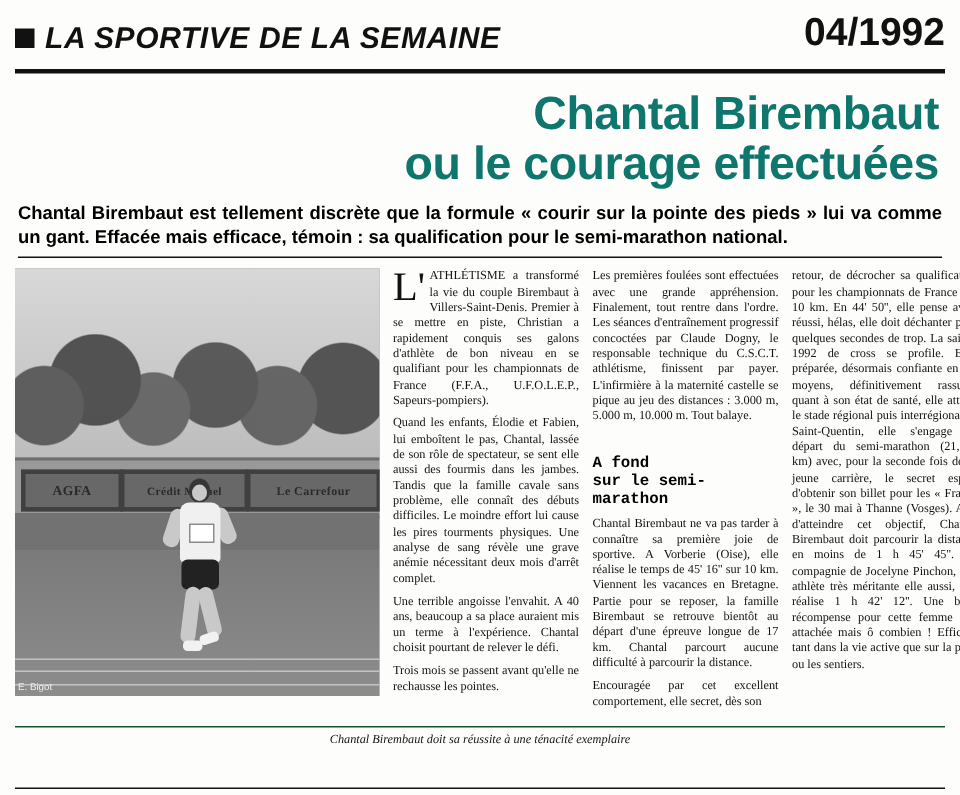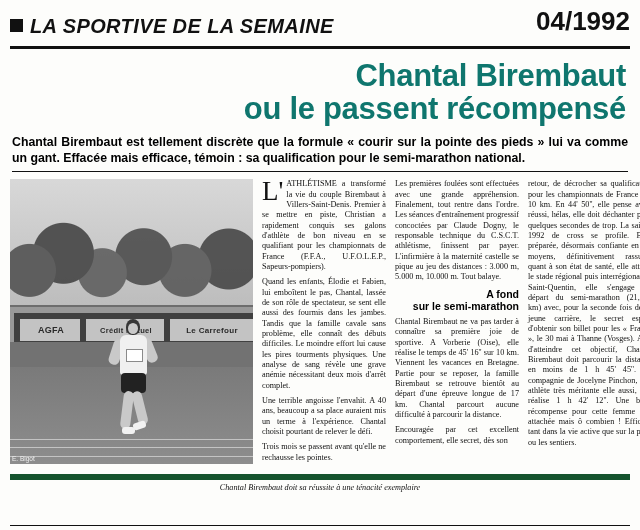--- a/index.html
+++ b/index.html
@@ -114,26 +114,26 @@
   .dropcap::first-letter {
     float: left;
     font-size: 27px;
     line-height: 0.78;
     padding: 2px 3px 0 0;
     font-family: "Liberation Serif", serif;
     font-weight: normal;
   }
 
   .subhead {
-    font-family: Liberation Sans, sans-serif;
+    font-family: Liberation Mono, monospace;
     font-weight: bold;
     font-size: 10.5px;
-    text-align: right;
+    text-align: left;
     line-height: 1.16;
-    margin: 5px 0 5px 0;
+    margin: 20px 0 5px 0;
     color: #000;
   }
 
   
   .photo {
     position: relative;
     width: 243px;
     height: 285px;
     overflow: hidden;
     background: #8d8d86;
@@ -157,23 +157,23 @@
   .fence {
     position: absolute; left: 0; top: 44%; width: 100%; height: 13%;
     background: #9a9a92;
     border-top: 2px solid #6e6e66;
     border-bottom: 2px solid #6e6e66;
   }
   .banner {
     position: absolute;
     top: 47%;
     height: 22px;
-    background: #fdba74;
-    border: 6px solid #be185d;
-    font-family: Liberation Sans, sans-serif;
+    background: #ef4444;
+    border: 3px solid #be185d;
+    font-family: Liberation Serif, serif;
     font-weight: bold;
     font-size: 9px;
     color: #2a2a26;
     display: flex;
     align-items: center;
     justify-content: center;
     letter-spacing: .3px;
   }
   .banner.b1 { left: 4px;  width: 62px; }
   .banner.b2 { left: 70px; width: 80px; font-size: 7.5px; }
@@ -248,21 +248,21 @@
     left: 2px;
     bottom: 2px;
     font-family: "Liberation Sans", sans-serif;
     font-size: 6.5px;
     color: #efefe9;
   }
 
   
   .caption {
     margin-top: 6px;
-    border-top: 6px solid #14532d;
+    border-top: 1px solid #14532d;
     padding-top: 3px;
     text-align: center;
     font-family: "Liberation Serif", serif;
     font-style: italic;
     font-size: 8.2px;
     color: #111;
   }
   .bottom-rule {
     position: absolute;
     left: 10px; right: 10px; bottom: 4px;
@@ -277,21 +277,21 @@
   <div class="kicker-row">
     <div class="kicker">
       <span class="kicker-square"></span>
       <span class="kicker-text">LA SPORTIVE DE LA SEMAINE</span>
     </div>
     <div class="issue-date">04/1992</div>
   </div>
 
   <div class="headline">
     <span class="l1">Chantal Birembaut</span>
-    <span class="l2">ou le passent récompensé</span>
+    <span class="l2">ou le courage effectuées</span>
   </div>
 
   <div class="standfirst">Chantal Birembaut est tellement discrète que la formule « courir sur la pointe des pieds » lui va comme un gant. Effacée mais efficace, témoin : sa qualification pour le semi-marathon national.</div>
   <hr class="rule">
 
   <div class="body">
 
     <div class="photo-col">
       <div class="photo">
         <div class="sky"></div>

